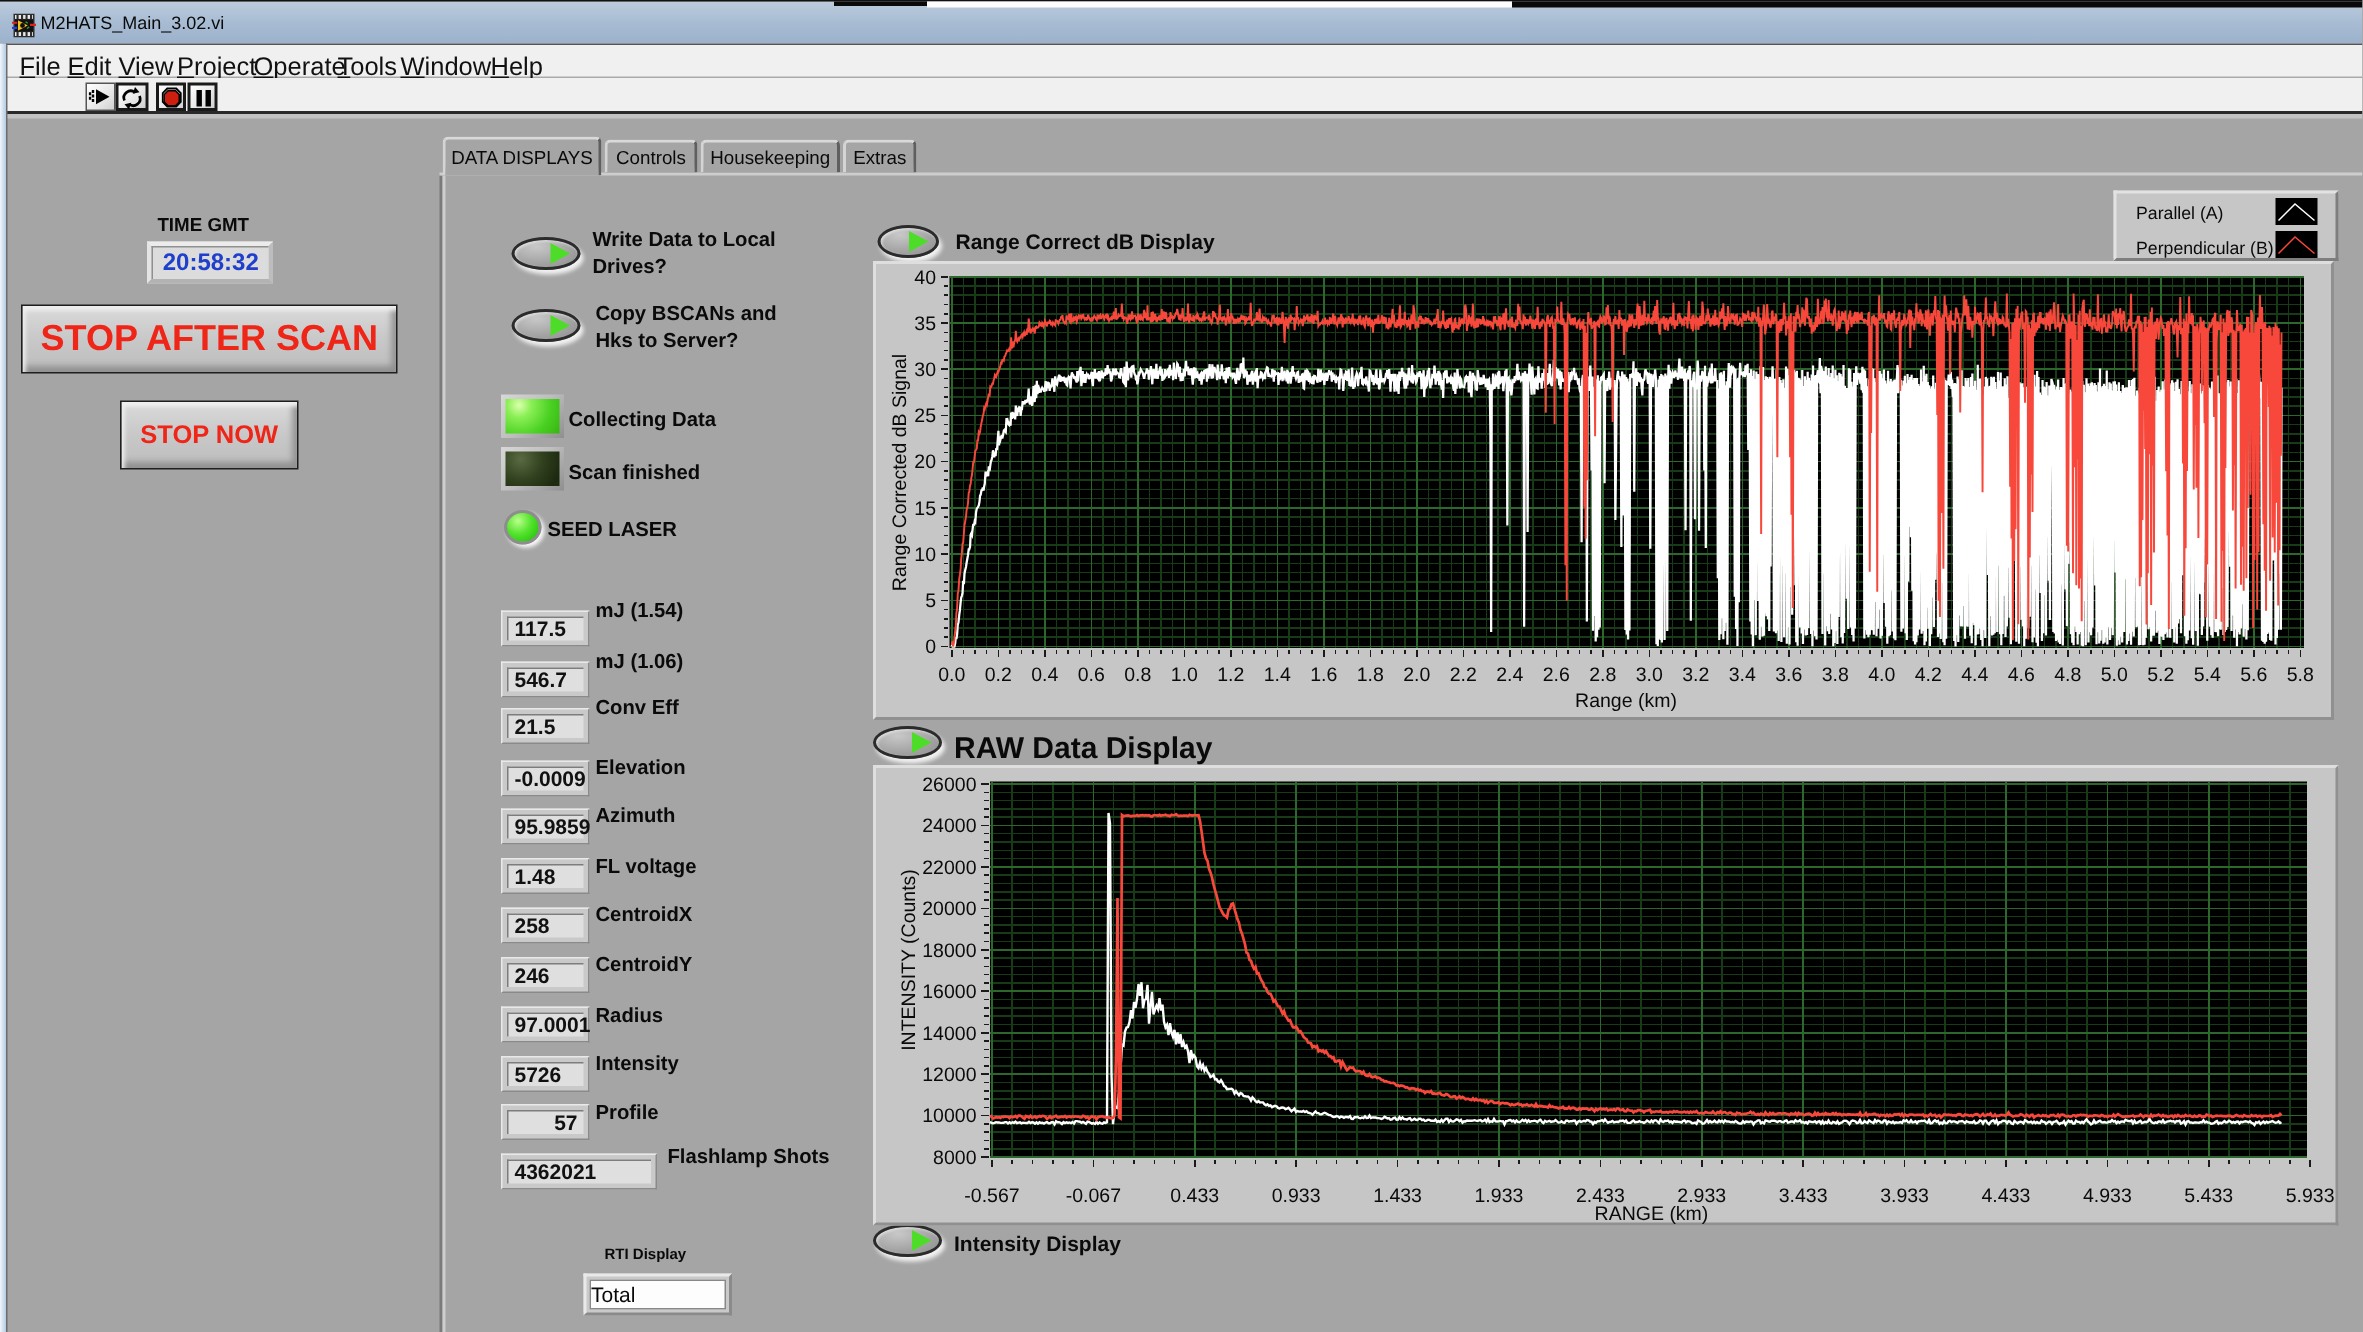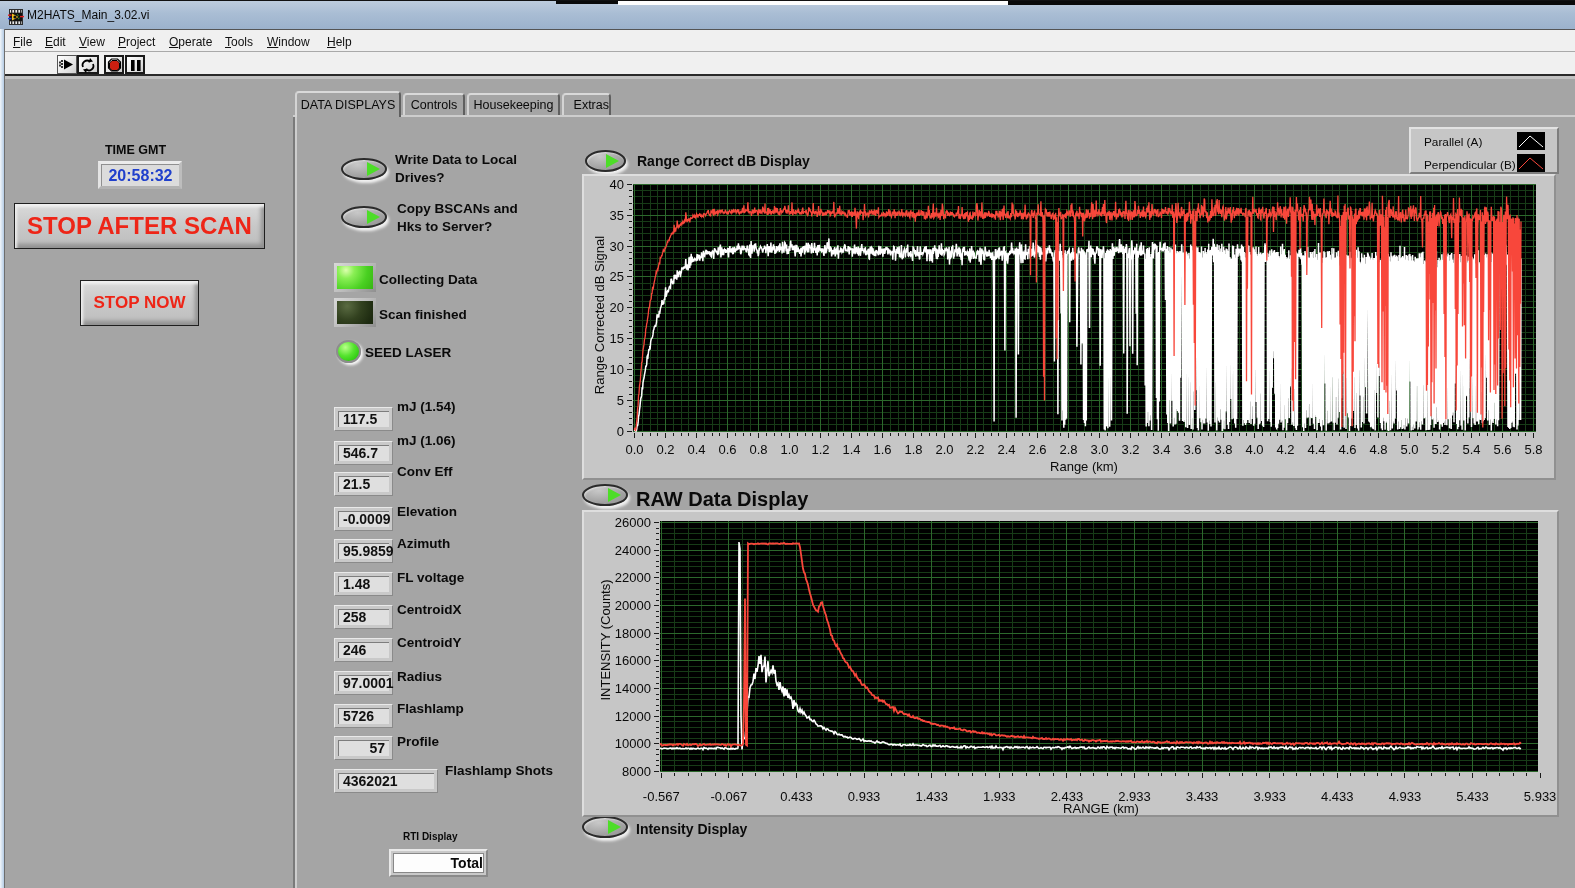--- a/index.html
+++ b/index.html
@@ -5,62 +5,62 @@
 body { font-family:"Liberation Sans",sans-serif; position:relative; background:#a5a5a5; }
 .abs { position:absolute; }
 
 #titlebar { left:0; top:0; width:1575px; height:29px; background:linear-gradient(180deg,#bdccdd 0%,#a9bdd4 45%,#9cb2cc 100%); border-top:1px solid #111; }
 #topwhite { left:618px; top:1px; width:390px; height:4px; background:#fdfdfd; }
 #topblack1 { left:1008px; top:1px; width:567px; height:4px; background:#0a0a0a; }
 #topblack2 { left:556px; top:1px; width:62px; height:3px; background:#0a0a0a; }
 #vtitle { left:27px; top:8px; font-size:12px; color:#0a0a0a; }
 
 #menubar { left:0; top:29px; width:1575px; height:23px; background:#f0f0f0; border-top:1px solid #555; border-bottom:1px solid #a9a9a9; }
-#menubar span { position:absolute; top:5px; font-size:12px; color:#111; }
+#menubar span { position:absolute; top:5px; font-size:17px; color:#111; }
 #menubar u { text-decoration:underline; }
 
 #toolbar { left:0; top:52px; width:1575px; height:24px; background:#f0f0f0; border-bottom:2px solid #2a2a2a; }
 .tbtn { position:absolute; top:3px; width:20px; height:19px; background:linear-gradient(135deg,#ffffff,#e2e2e2 70%,#cfcfcf); border:1px solid #555; }
 .tbtnb { border:2px solid #1a1a1a; }
 #panelstrip { left:0; top:76px; width:1575px; height:3px; background:#c2c2c2; }
 
 #lborder { left:0; top:29px; width:5px; height:859px; background:linear-gradient(90deg,#f2f6fa,#b4cbe4); border-right:1px solid #6d6d6d; }
 
 .blab { font-weight:bold; color:#0a0a0a; }
 #timegmt { left:98px; top:143px; width:75px; text-align:center; font-size:12.5px; }
 #timebox { left:98px; top:161px; width:84px; height:28px; background:#d9d9d9; border-top:3px solid #ececec; border-left:3px solid #e4e4e4; border-right:3px solid #bdbdbd; border-bottom:3px solid #b3b3b3; }
 #timeinner { left:0; top:0; width:78px; height:22px; background:#dcdcdc; border-top:1px solid #909090; border-left:1px solid #909090; text-align:center; font-size:16px; font-weight:bold; color:#2040cc; line-height:21px; }
 .btn3d { position:absolute; border:1px solid #1f1f1f; background:linear-gradient(180deg,#dadada,#c8c8c8 50%,#bdbdbd); box-shadow:inset 2px 3px 3px #f0f0f0, inset -3px -4px 4px #909090; color:#ee2517; font-weight:bold; text-align:center; }
 #stopscan { left:14px; top:203px; width:251px; height:46px; font-size:24px; line-height:44px; white-space:nowrap; }
-#stopnow { left:80px; top:280px; width:119px; height:46px; font-size:17px; line-height:44px; }
+#stopnow { left:80px; top:267px; width:119px; height:46px; font-size:17px; line-height:44px; }
 
 #tabledge { left:293px; top:117px; width:2px; height:771px; background:#7a7a7a; }
 #tabledge2 { left:295px; top:117px; width:2px; height:771px; background:#cdcdcd; }
 #pagetop { left:293px; top:115px; width:1282px; height:2px; background:#cdcdcd; }
 .tab { position:absolute; background:#a5a5a5; border-top:2px solid #d9d9d9; border-left:2px solid #d4d4d4; border-right:2px solid #5f5f5f; border-radius:4px 4px 0 0; font-size:12.5px; color:#0a0a0a; text-align:center; }
 #tab0 { left:295px; top:91px; width:106px; height:26px; line-height:24px; border-bottom:0; }
 #tab1 { left:403px; top:93px; width:62px; height:22px; line-height:20px; }
 #tab2 { left:467px; top:93px; width:93px; height:22px; line-height:20px; }
-#tab3 { left:562px; top:93px; width:49px; height:22px; line-height:20px;text-align:right; }
+#tab3 { left:562px; top:93px; width:49px; height:22px; line-height:20px; }
 
 .tg { position:absolute; width:46px; height:22px; border-radius:50%; background:radial-gradient(ellipse at 35% 25%,#c8c8c8,#a2a2a2 60%,#8e8e8e); border:2px solid #2b2b2b; box-shadow:2px 3px 3px rgba(255,255,255,.85), inset 1px 1px 2px rgba(255,255,255,.55); }
 .tg::after { content:''; position:absolute; right:5px; top:2px; width:0; height:0; border-left:13px solid #4ddd28; border-top:7px solid transparent; border-bottom:7px solid transparent; }
 
 .sled { position:absolute; width:42px; height:29px; background:linear-gradient(135deg,#d8d8d8 0%,#bdbdbd 50%,#8f8f8f 100%); padding:3px; }
 .sledi { width:100%; height:100%; }
 .on { background:radial-gradient(circle at 25% 18%,#dcffae 0%,#8aef55 25%,#49d021 65%,#37b513 100%); }
 .off { background:radial-gradient(circle at 28% 22%,#5a6b42 0%,#32411f 45%,#1d2a10 85%); }
 .rled { position:absolute; width:25px; height:23px; border-radius:50%; background:radial-gradient(circle at 35% 28%,#b9ff8a,#55e32e 45%,#28c60c 85%); border:2px solid #8d8d8d; box-shadow:2px 2px 3px rgba(255,255,255,.95); }
 
 .nf { position:absolute; width:59px; height:24px; background:#c9c9c9; border-top:1px solid #e9e9e9; border-left:1px solid #e9e9e9; border-right:1px solid #8a8a8a; border-bottom:1px solid #8a8a8a; padding:3px;margin-top:12px; }
 .nfi { width:100%; height:100%; background:#dfdfdf; border-top:1px solid #7d7d7d; border-left:1px solid #7d7d7d; font-size:14px; font-weight:bold; color:#111; line-height:15px; padding-left:4px; }
 .lab { position:absolute; font-weight:bold; font-size:13.5px; color:#0a0a0a; white-space:nowrap; }
 
 #totalbox { left:389px; top:849px; width:99px; height:28px; background:#c9c9c9; border-top:2px solid #e9e9e9; border-left:2px solid #e9e9e9; border-right:2px solid #8a8a8a; border-bottom:2px solid #8a8a8a; padding:2px; }
-#totalinner { width:100%; height:100%; background:#fdfdfd; border:1px solid #888; text-align:right; font-size:14px; font-weight:bold; color:#0a0a0a; line-height:18px; }
+#totalinner { width:100%; height:100%; background:#fdfdfd; border:1px solid #888; text-align:left; font-size:14px; font-weight:normal; color:#0a0a0a; line-height:18px; }
 
 .chartw { position:absolute; }
 .chartbg { position:absolute; background:#c6c6c6; border-top:2px solid #dedede; border-left:2px solid #dedede; border-right:2px solid #909090; border-bottom:2px solid #909090; }
 
 #legend { left:1409px; top:127px; width:150px; height:47px; background:#c6c6c6; border-top:2px solid #e2e2e2; border-left:2px solid #e2e2e2; border-right:2px solid #7e7e7e; border-bottom:2px solid #7e7e7e; }
 #legend .row { position:absolute; font-size:11.8px; color:#0a0a0a; white-space:nowrap; }
 .glyph { position:absolute; left:106px; width:28px; height:18px; background:#000; }
 .glyph svg { display:block; }
 </style></head>
 <body>
@@ -190,21 +190,21 @@
     <div class="nfi">246</div>
   </div>
 <div class="lab" style="left:397px;top:635px">CentroidY</div>
 <div class="nf" style="left:334px;top:659px">
     <div class="nfi">97.0001</div>
   </div>
 <div class="lab" style="left:397px;top:669px">Radius</div>
 <div class="nf" style="left:334px;top:692px">
     <div class="nfi">5726</div>
   </div>
-<div class="lab" style="left:397px;top:701px">Flashlamp</div>
+<div class="lab" style="left:397px;top:701px">Intensity</div>
 <div class="nf" style="left:334px;top:724px">
     <div class="nfi" style="text-align:right;padding-right:4px;padding-left:0">57</div>
   </div>
 <div class="lab" style="left:397px;top:734px">Profile</div>
 <div class="nf" style="left:334px;top:757px;width:104px">
     <div class="nfi">4362021</div>
   </div>
 <div class="lab" style="left:445px;top:763px">Flashlamp Shots</div>
 
 <div class="lab" style="left:403px;top:831px;font-size:10px">RTI Display</div>

